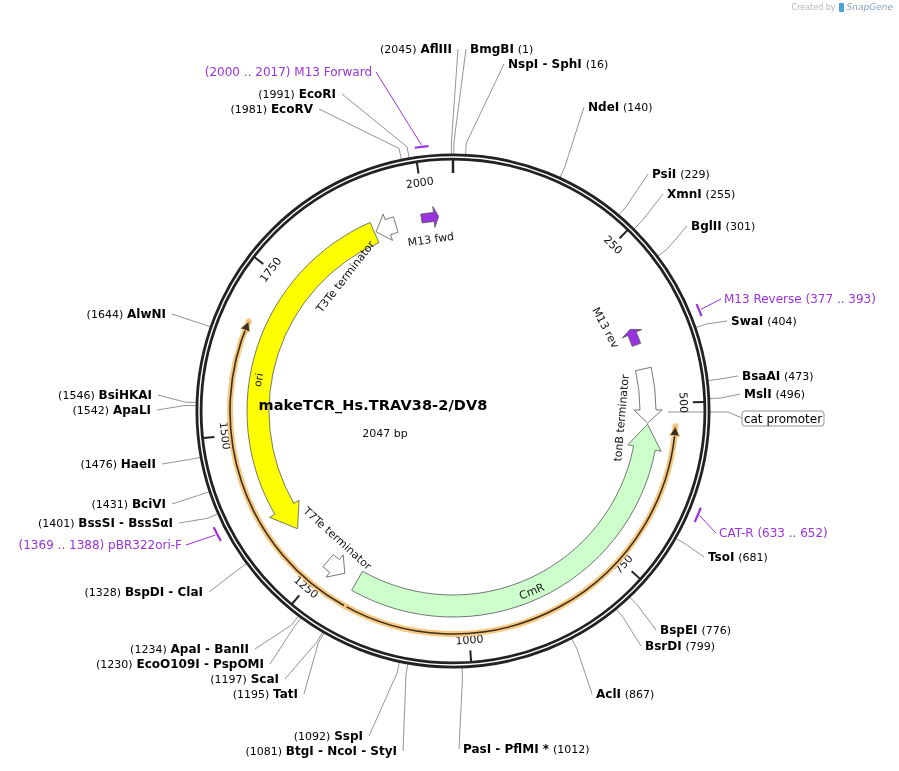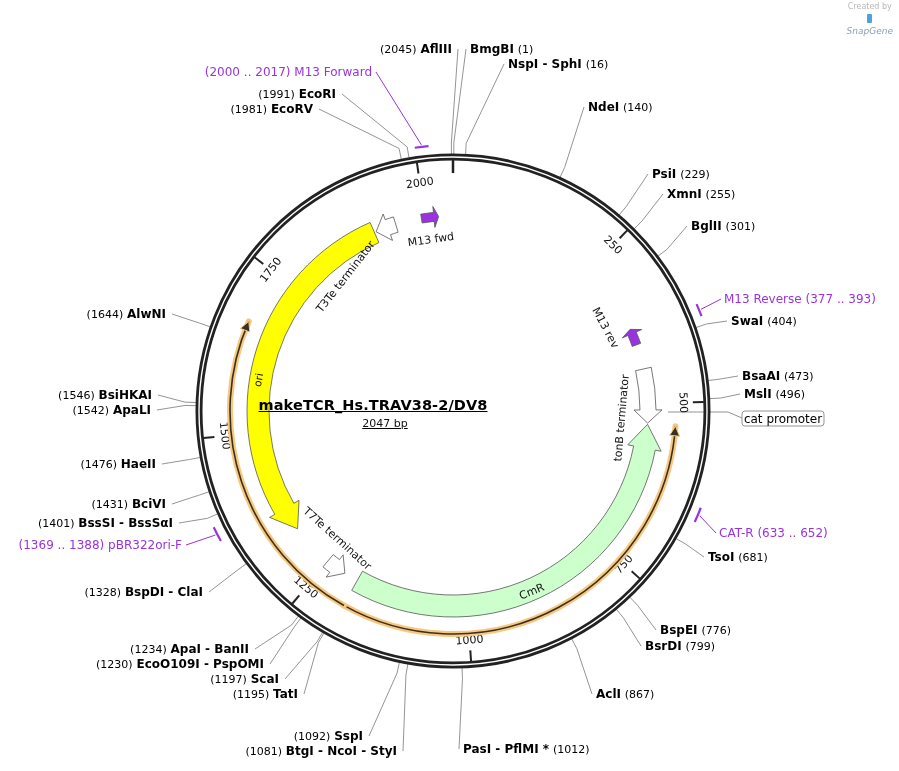--- a/index.html
+++ b/index.html
@@ -1,25 +1,25 @@
 <!DOCTYPE html>
 <html><head>
 <meta charset="utf-8">
 <style>
   html, body { margin: 0; padding: 0; background: #ffffff; }
   body { width: 899px; height: 771px; position: relative; overflow: hidden;
          font-family: "DejaVu Sans", "Liberation Sans", sans-serif; }
   #map { position: absolute; left: 0; top: 0; width: 899px; height: 771px; }
   .credit { position: absolute; right: 6px; top: 2px; font-size: 8px; color: #b8b8b8;
-            display: flex; align-items: center; gap: 3px; flex-direction: column; }
+            display: flex; align-items: center; gap: 3px; }
   .credit .logo { width: 5px; height: 9px; background: #4aa3df; border-radius: 1px; display: inline-block; }
   .credit .brand { color: #8aa0b4; font-size: 9px; font-style: italic; }
-  .title-block { position: absolute; left: 0; width: 746px; top: 397px; text-align: center; text-decoration: underline; }
+  .title-block { position: absolute; left: 0; width: 746px; top: 397px; text-align: center; }
   .title-block .name { font-weight: bold; font-size: 14.5px; color: #000; letter-spacing: 0.1px; }
-  .title-block .len { font-size: 11px; color: #111; margin-top: 4px; padding-left: 24px; }
+  .title-block .len { font-size: 11px; color: #111; margin-top: 14px; padding-left: 24px; }
   svg text { font-family: "DejaVu Sans", "Liberation Sans", sans-serif; }
 </style>
 </head>
 <body>
 
 <svg id="map" viewBox="0 0 899 771" xmlns="http://www.w3.org/2000/svg">
   <g id="g-leaders">
       <polyline points="451.4223072970723,154.00484268038213 451.3547795938341,143.00504995463973 458,49" fill="none" stroke="#888888" stroke-width="0.9"></polyline>
       <polyline points="453.78885006757054,154.00121067294714 453.8226140782448,143.0012624916336 466,49" fill="none" stroke="#888888" stroke-width="0.9"></polyline>
       <polyline points="465.61654777586637,154.30987022828617 466.1565556573237,143.32313315634514 504,64" fill="none" stroke="#888888" stroke-width="0.9"></polyline>

